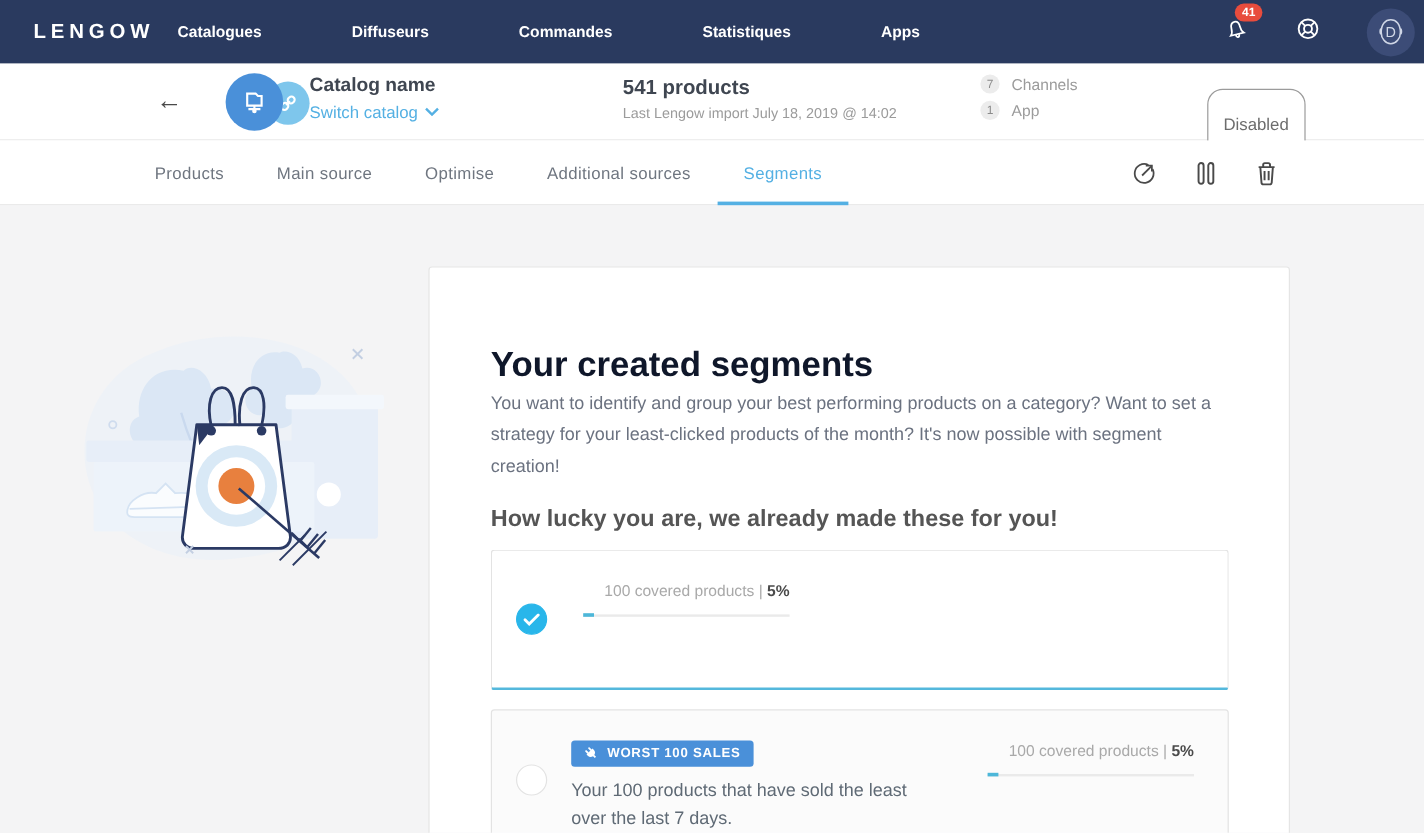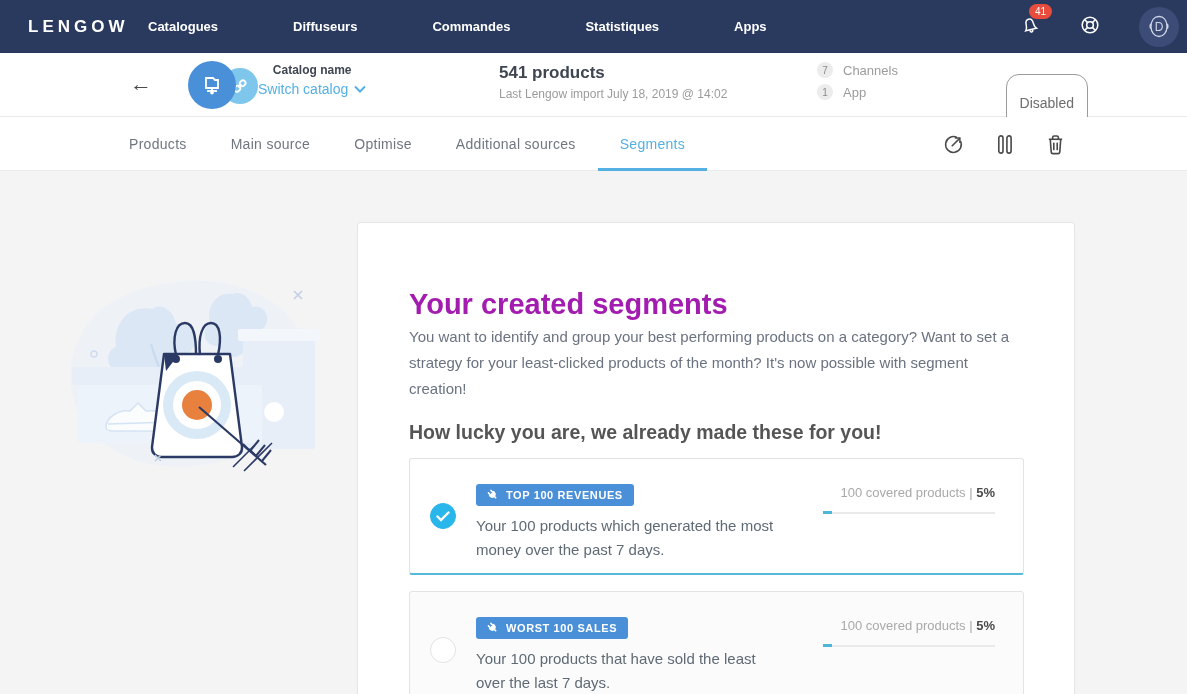--- a/index.html
+++ b/index.html
@@ -6,37 +6,37 @@
   html,body { width:1187px; height:694px; overflow:hidden; }
   body { font-family:"Liberation Sans", sans-serif; background:#f4f4f5; color:#4a4a4a; }
 
   
   .navbar { height:53px; background:#2a3a5f; display:flex; align-items:center; position:relative; }
   .logo { color:#fff; font-weight:bold; font-size:17px; letter-spacing:4px; margin-left:28px; width:120px; }
   .nav-items { display:flex; align-items:center; }
   .nav-item { color:#fff; font-size:13px; font-weight:bold; margin-right:75px; cursor:pointer; }
   .nav-right { position:absolute; right:0; top:0; height:53px; display:flex; align-items:center; }
   .nav-icon-btn { position:relative; margin-right:38px; cursor:pointer; display:flex; align-items:center; }
-  .badge-41 { position:absolute; top:-10px; left:10px; background:#e84c3d; color:#fff; font-size:10px; font-weight:normal;
+  .badge-41 { position:absolute; top:-10px; left:10px; background:#e84c3d; color:#fff; font-size:10px; font-weight:bold;
               border-radius:9px; padding:2px 6px; line-height:11px; }
   .avatar { width:40px; height:40px; border-radius:50%; background:#3c4c77; margin-right:8px; display:flex;
             align-items:center; justify-content:center; cursor:pointer; }
 
   
   .catalog-header { height:64px; background:#fff; border-bottom:1px solid #eaeaea; position:relative; }
   .back-arrow { position:absolute; left:130px; top:18px; font-size:22px; color:#4a4a4a; cursor:pointer; }
   .catalog-icons { position:absolute; left:188px; top:8px; width:72px; height:48px; }
   .circle-dark { position:absolute; left:0; top:0; width:48px; height:48px; border-radius:50%; background:#4a90d9;
                  display:flex; align-items:center; justify-content:center; z-index:2; }
   .circle-light { position:absolute; left:34px; top:7px; width:36px; height:36px; border-radius:50%; background:#7ec6ec;
                   display:flex; align-items:center; justify-content:center; z-index:1; }
   .catalog-title-block { position:absolute; left:258px; top:10px; }
-  .catalog-title { font-size:12px; font-weight:bold; color:#3f4651;text-align:center; }
+  .catalog-title { font-size:16px; font-weight:bold; color:#3f4651; }
   .switch-catalog { font-size:14px; color:#54b0e3; margin-top:4px; cursor:pointer; display:flex; align-items:center; gap:6px; }
-  .products-block { position:absolute; left:499px; top:10px; }
+  .products-block { position:absolute; left:519px; top:10px; }
   .products-count { font-size:17px; font-weight:bold; color:#3f4651; }
   .last-import { font-size:12px; color:#9b9b9b; margin-top:4px; }
   .counts-block { position:absolute; left:817px; top:9px; }
   .count-row { display:flex; align-items:center; margin-bottom:6px; }
   .count-badge { width:16px; height:16px; border-radius:50%; background:#ececec; color:#8a8a8a; font-size:10px;
                  display:flex; align-items:center; justify-content:center; }
   .count-label { font-size:13px; color:#9b9b9b; margin-left:10px; }
   .status-pill { position:absolute; right:99px; top:21px; border:1px solid #9b9b9b; border-radius:13px;
                  padding:20px 13px; font-size:14px; color:#6d6d6d; background:#fff; cursor:pointer; }
 
@@ -48,21 +48,21 @@
   .tab.active { color:#54b0e3; }
   .tab.active::after { content:""; position:absolute; left:0; right:0; bottom:-1px; height:3px; background:#54b0e3; }
   .tab-actions { position:absolute; right:122px; top:0; height:54px; display:flex; align-items:center; gap:33px; }
   .tool-icon { cursor:pointer; display:flex; align-items:center; }
 
   
   .content { position:relative; height:523px; }
   .illustration { position:absolute; left:58px; top:88px; }
   .panel { position:absolute; left:357px; top:51px; width:718px; height:520px; background:#fff;
            border:1px solid #e5e5e5; border-radius:3px; padding:64px 51px 0 51px; }
-  .panel h1 { font-size:29px; font-weight:bold; color:#a21caf; line-height:34px; }
+  .panel h1 { font-size:29px; font-weight:bold; color:#0f172a; line-height:34px; }
   .panel .intro { margin-top:3px; font-size:15px; line-height:26px; color:#6b7280; max-width:610px; }
   .panel h2 { margin-top:17px; font-size:19.5px; font-weight:bold; color:#555; line-height:26px; }
 
   .segment-card { margin-top:13px; width:615px; height:117px; background:#fff; border:1px solid #e3e3e3;
                   border-radius:3px; display:flex; cursor:pointer; }
   .segment-card.selected { border-bottom:2px solid #54b8dc; }
   .segment-card.plain { background:#fbfbfb; margin-top:16px; }
   .cb-col { width:66px; display:flex; align-items:center; justify-content:center; }
   .checkbox { width:26px; height:26px; border-radius:50%; border:1px solid #e3e3e3; background:#fff;
               display:flex; align-items:center; justify-content:center; }
@@ -258,33 +258,20 @@
     <h2>How lucky you are, we already made these for you!</h2>
 
     <div class="segment-card selected">
       <div class="cb-col">
         <div class="checkbox checked">
           <svg class="tick" width="14" height="11" viewBox="0 0 14 11">
             <path d="M1.5 5.5 L5 9 L12.5 1.5" fill="none" stroke="#fff" stroke-width="2.4" stroke-linecap="round"></path>
           </svg>
         </div>
       </div>
-      <div class="seg-main">
-        <span class="seg-badge">
-          <svg width="12" height="12" viewBox="0 0 24 24" transform="rotate(-45)">
-            <g fill="#ffffff">
-                <rect x="7" y="1" width="3" height="7" rx="1.5"></rect>
-                <rect x="14" y="1" width="3" height="7" rx="1.5"></rect>
-            <path d="M5 7 h14 v3 a7 7 0 0 1 -5.5 6.8 V21 h-3 v-4.2 A7 7 0 0 1 5 10 Z"></path>
-              </g>
-          </svg>
-          <span>TOP 100 REVENUES</span>
-        </span>
-        <div class="seg-desc">Your 100 products which generated the most money over the past 7 days.</div>
-      </div>
       <div class="seg-stats">
         <div class="coverage">
           <span>100 covered products</span> | <b>5%</b>
         </div>
         <div class="progress-track">
           <div class="progress-fill" style="width: 5%;"></div>
         </div>
       </div>
     </div>
 

